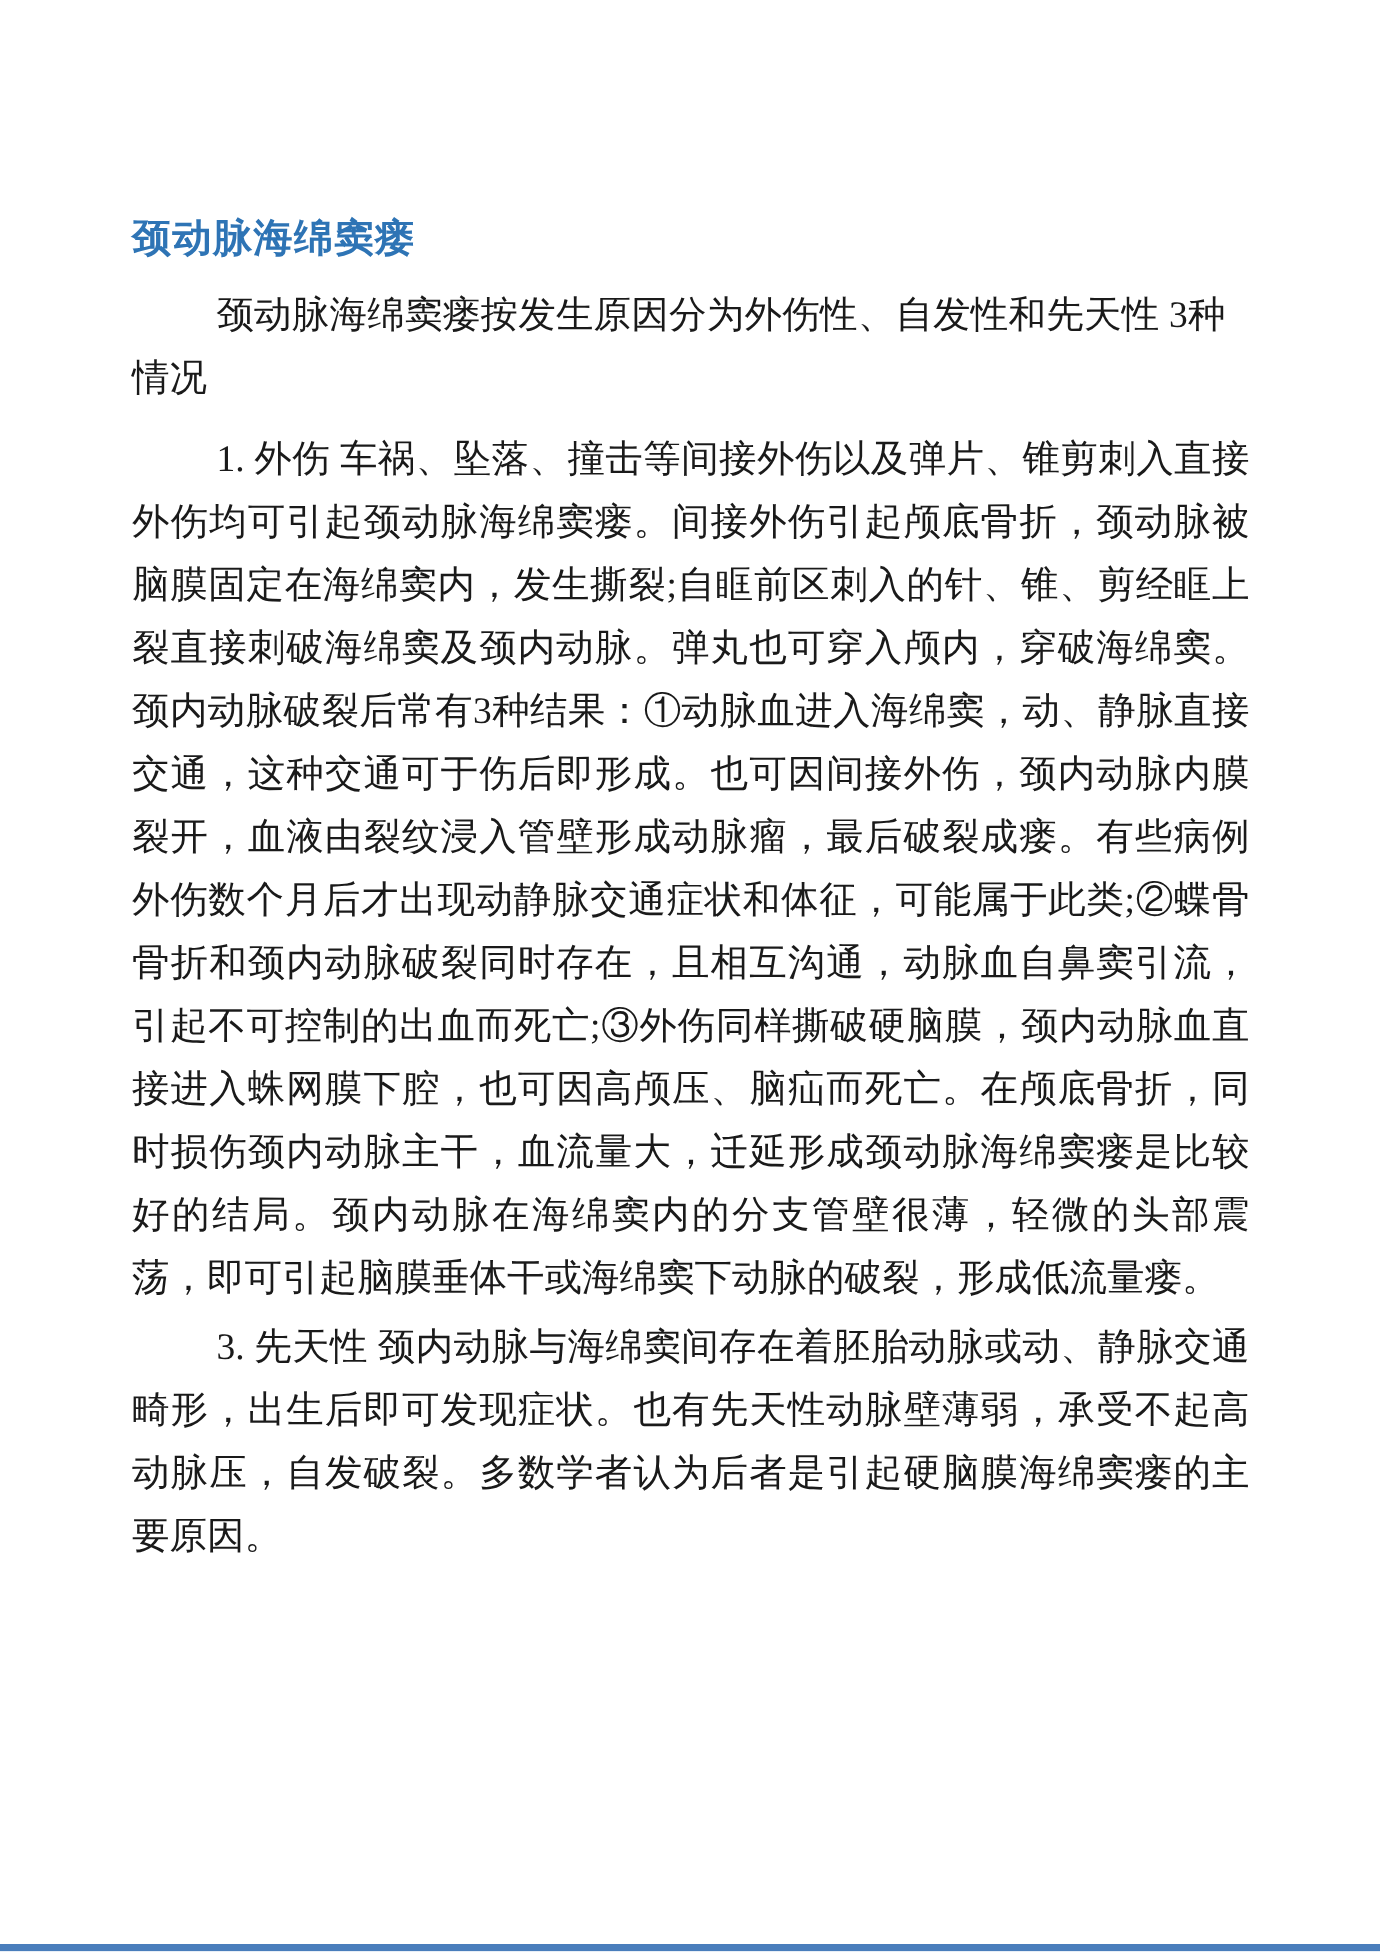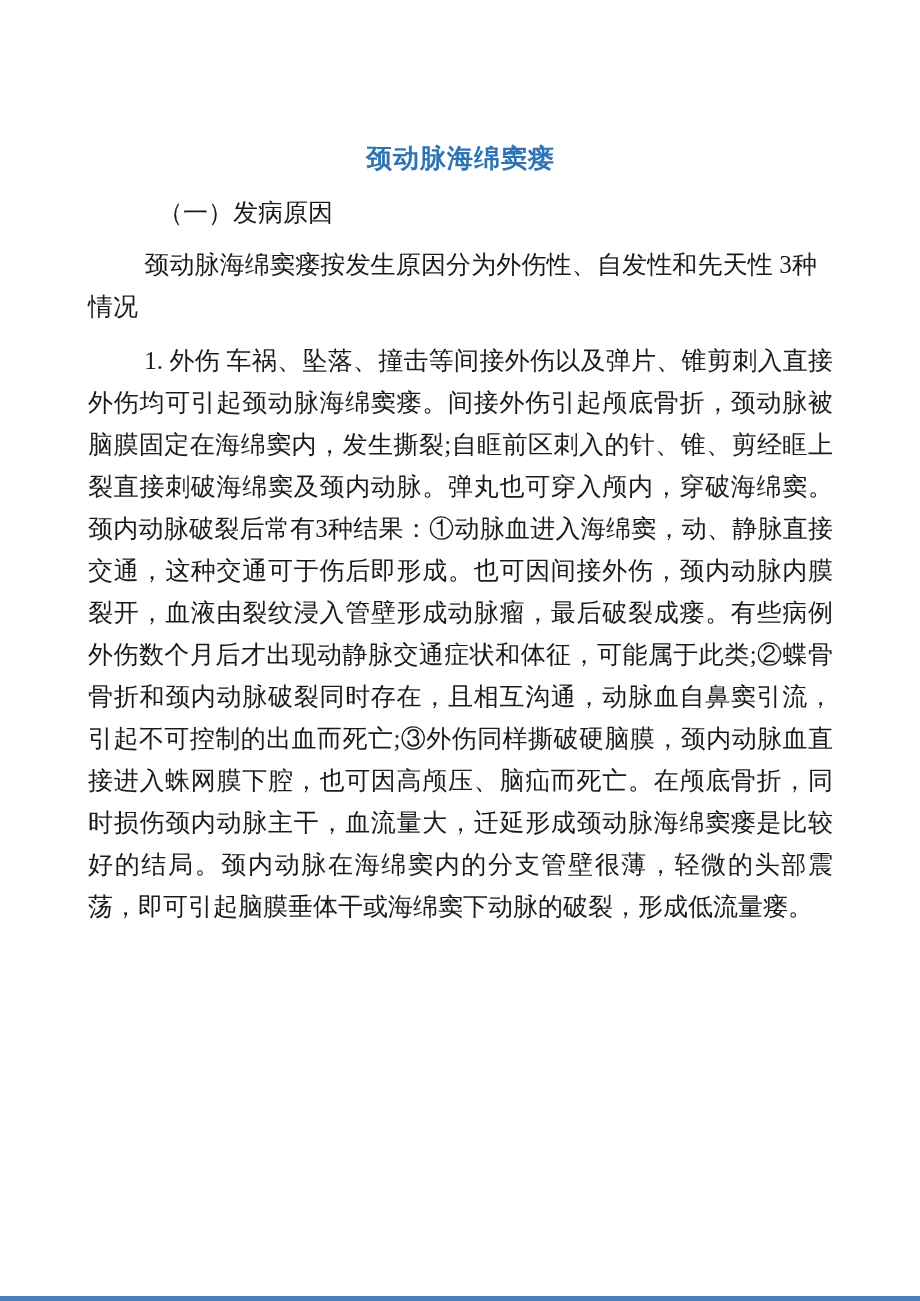--- a/index.html
+++ b/index.html
@@ -14,21 +14,21 @@
     background: var(--page-bg, #ffffff);
     overflow: hidden;
     font-family: "Liberation Serif", "DejaVu Serif", serif;
     color: var(--text-color, #1a1a1a);
   }
   .content {
     padding: 142px 87px 0 88px; 
   }
   .doc-title {
     margin: 0;
-    text-align: center;
+    text-align: left;
     font-size: 26px;
     line-height: 34px;
     font-weight: bold;
     letter-spacing: 1px;
     color: var(--title-color, #2e74b5);
   }
   .section-heading {
     margin: 27px 0 0 16px;
     font-size: 26px;
     line-height: 34px;
@@ -66,20 +66,20 @@
     height: 5px;
     background: var(--accent-color, #4a7ebc);
   }
 </style>
 </head>
 <body>
 
 <div class="page">
   <div class="content">
     <h1 class="doc-title">颈动脉海绵窦瘘</h1>
-    <h3 class="subsection-heading">（一）发病原因</h3>
     <p class="intro-paragraph">颈动脉海绵窦瘘按发生原因分为外伤性、自发性和先天性 3种情况</p>
     <div class="body-text" id="paragraphs">
         <p>1. 外伤 车祸、坠落、撞击等间接外伤以及弹片、锥剪刺入直接外伤均可引起颈动脉海绵窦瘘。间接外伤引起颅底骨折，颈动脉被脑膜固定在海绵窦内，发生撕裂;自眶前区刺入的针、锥、剪经眶上裂直接刺破海绵窦及颈内动脉。弹丸也可穿入颅内，穿破海绵窦。颈内动脉破裂后常有3种结果：①动脉血进入海绵窦，动、静脉直接交通，这种交通可于伤后即形成。也可因间接外伤，颈内动脉内膜裂开，血液由裂纹浸入管壁形成动脉瘤，最后破裂成瘘。有些病例外伤数个月后才出现动静脉交通症状和体征，可能属于此类;②蝶骨骨折和颈内动脉破裂同时存在，且相互沟通，动脉血自鼻窦引流，引起不可控制的出血而死亡;③外伤同样撕破硬脑膜，颈内动脉血直接进入蛛网膜下腔，也可因高颅压、脑疝而死亡。在颅底骨折，同时损伤颈内动脉主干，血流量大，迁延形成颈动脉海绵窦瘘是比较好的结局。颈内动脉在海绵窦内的分支管壁很薄，轻微的头部震荡，即可引起脑膜垂体干或海绵窦下动脉的破裂，形成低流量瘘。</p>
+        <p>3. 先天性 颈内动脉与海绵窦间存在着胚胎动脉或动、静脉交通畸形，出生后即可发现症状。也有先天性动脉壁薄弱，承受不起高动脉压，自发破裂。多数学者认为后者是引起硬脑膜海绵窦瘘的主要原因。</p>
       </div>
   </div>
   <div class="bottom-bar"></div>
 </div>
 
 </body></html>

